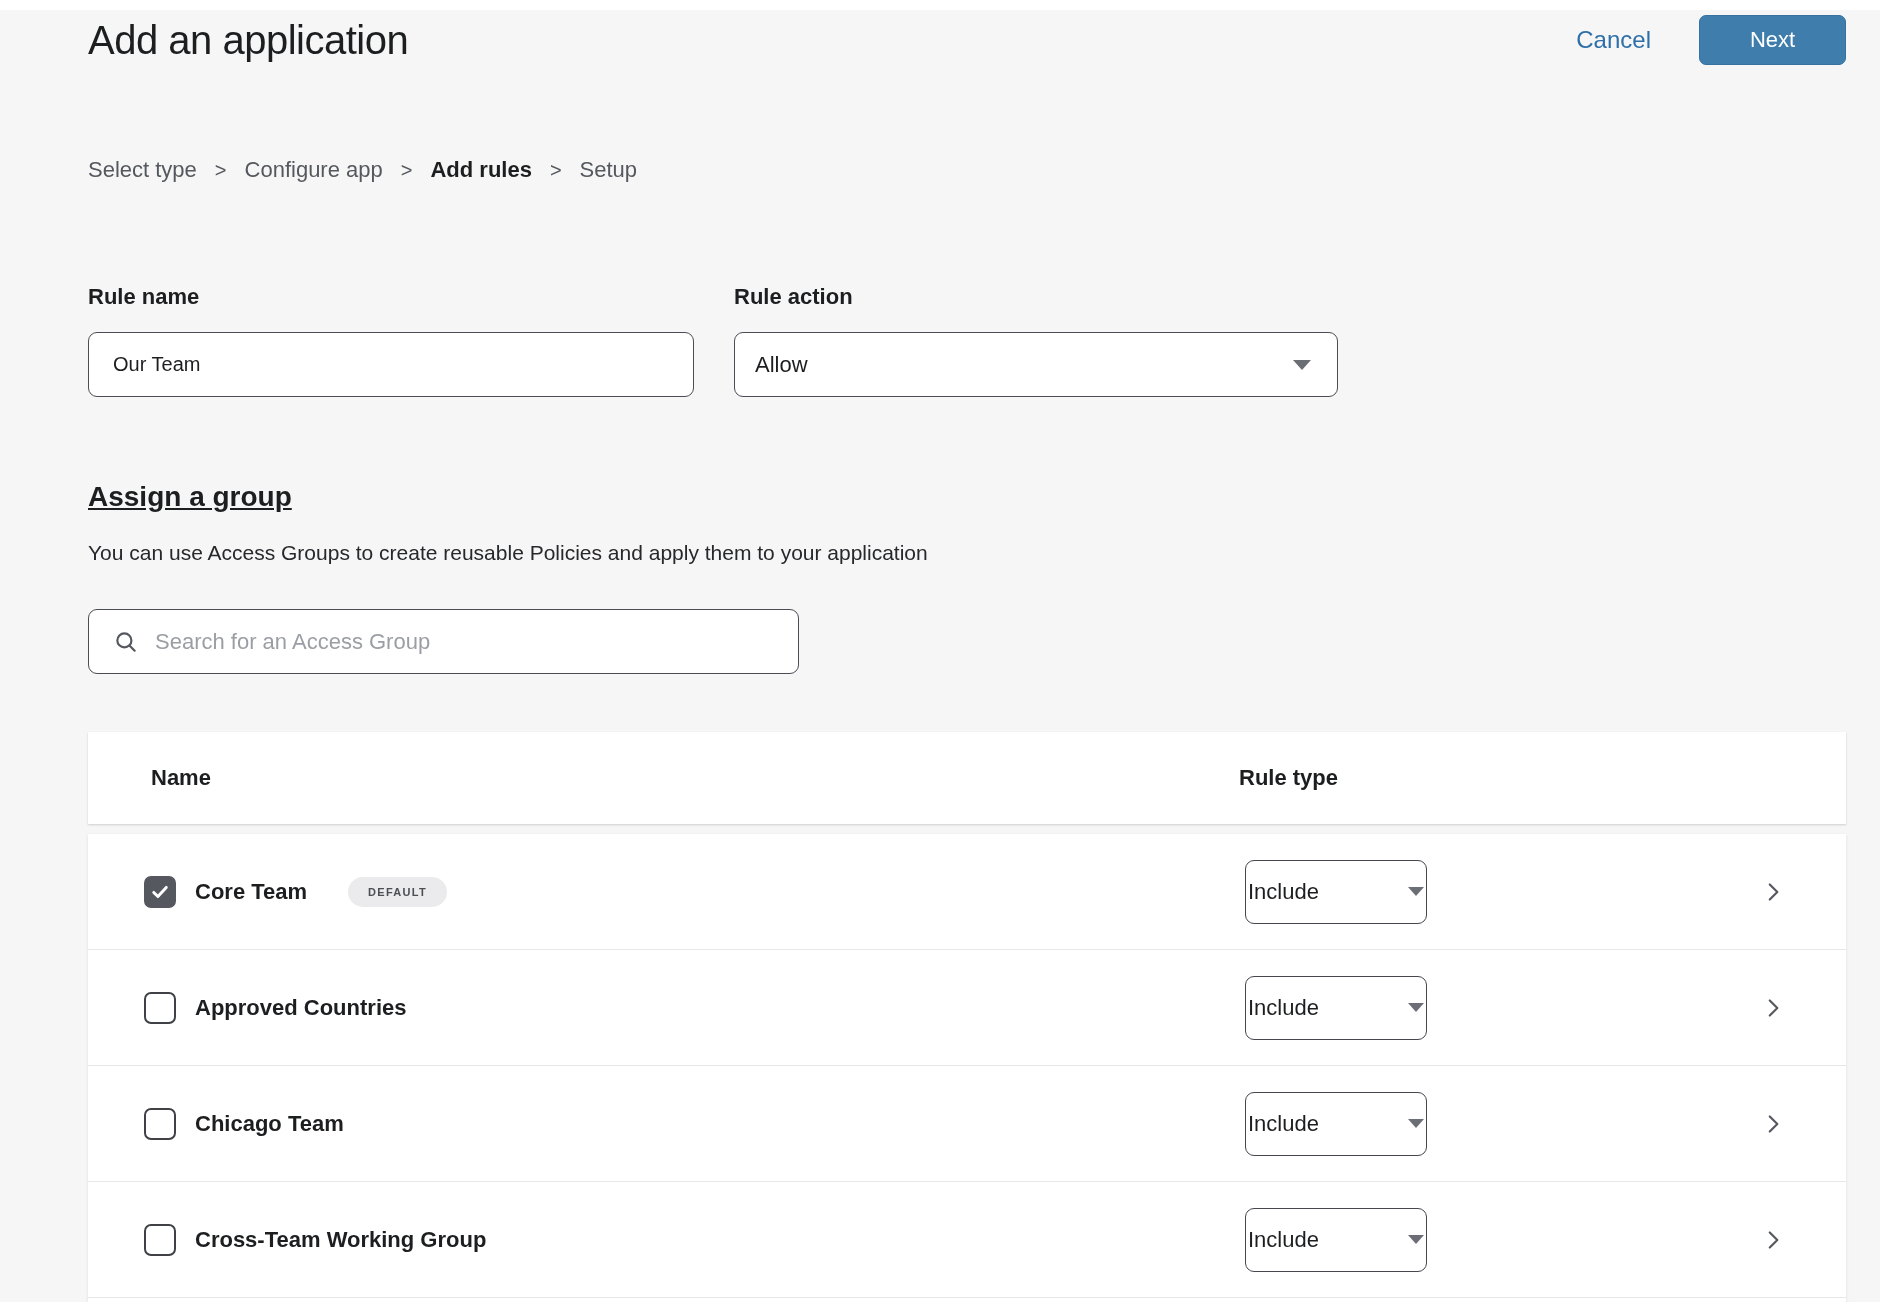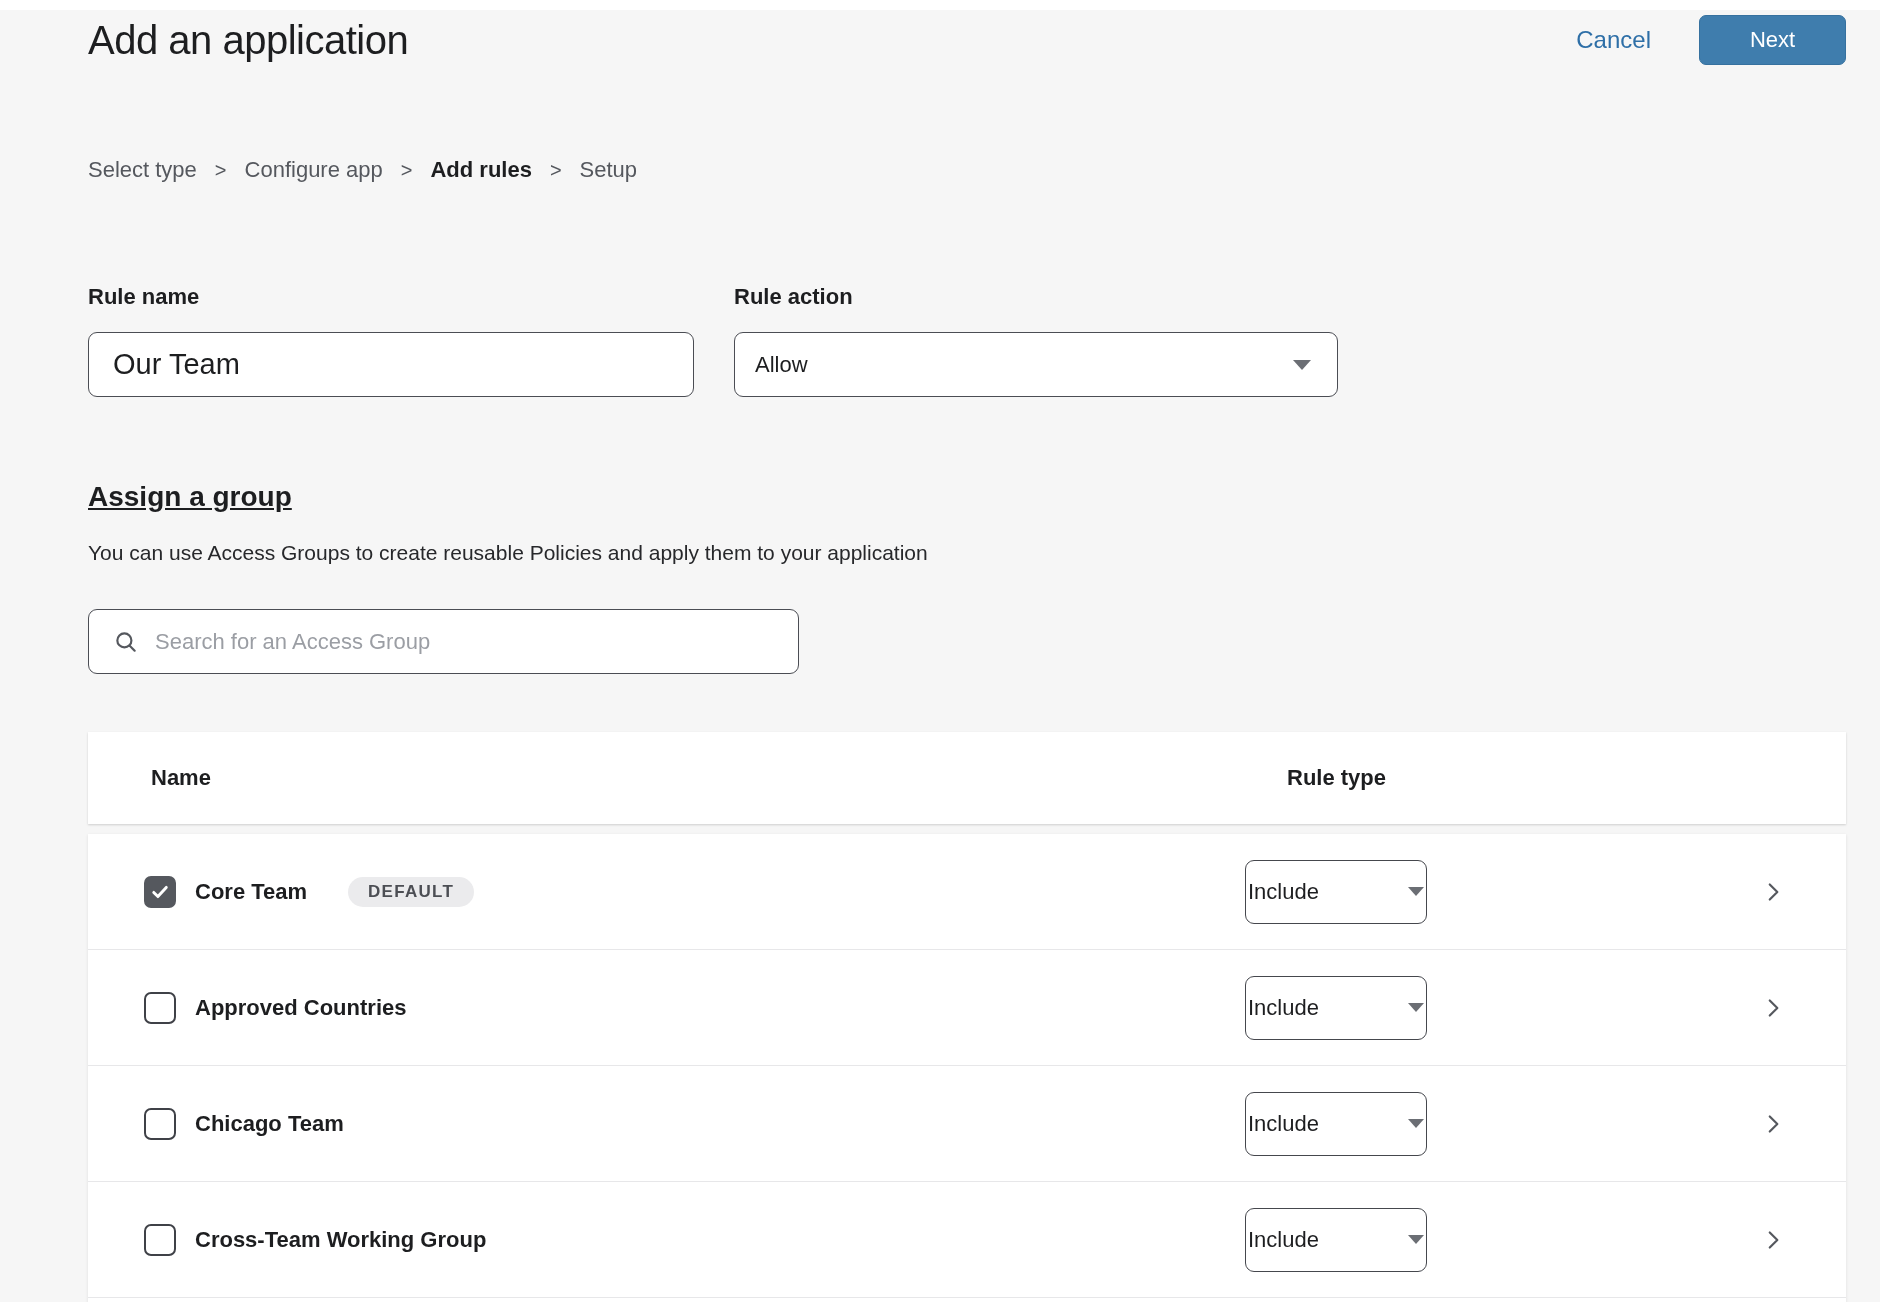--- a/index.html
+++ b/index.html
@@ -31,21 +31,21 @@
   .crumb { cursor: pointer; }
   .crumb.active { color: #1d1e20; font-weight: 700; }
   .crumb-sep { color: #55585e; font-size: 20px; }
 
   
   .form-row { display: flex; gap: 40px; margin-top: 101px; }
   .field-label { display: block; font-size: 22px; font-weight: 700; line-height: 26px; margin-bottom: 22px; }
   .text-input {
     width: 606px; height: 65px;
     background: #fff; border: 1px solid #4b4d54; border-radius: 9px;
-    padding: 16px 24px; font-size: 29px; color: #1d1e20;
+    padding: 16px 24px; font-size: 20px; color: #1d1e20;
     font-family: "Liberation Sans", sans-serif; outline: none;
   }
   .select-box {
     width: 604px; height: 65px;
     background: #fff; border: 1px solid #4b4d54; border-radius: 9px;
     display: flex; align-items: center; justify-content: space-between;
     padding: 0 26px 0 20px; font-size: 22px; cursor: pointer;
   }
   .caret-down { width: 0; height: 0; border-left: 9px solid transparent; border-right: 9px solid transparent; border-top: 10px solid #6b6e74; }
   .caret-down.small { border-left-width: 8px; border-right-width: 8px; border-top-width: 9px; }
@@ -62,39 +62,39 @@
   .search-input::placeholder { color: #9b9ea4; }
 
   
   .table-card { margin-top: 58px; }
   .table-head {
     height: 92px; background: #fff; position: relative;
     box-shadow: 0 1px 2px rgba(0,0,0,0.16); z-index: 1;
   }
   .table-head .col { position: absolute; top: 50%; transform: translateY(-50%); font-size: 22px; font-weight: 700; }
   .col-name { left: 63px; }
-  .col-rule { left: 1151px; margin-left: 48px; }
+  .col-rule { left: 1151px; }
   .head-gap { height: 10px; background: #f6f6f6; }
   .table-body { background: #14532d; box-shadow: 0 1px 3px rgba(0,0,0,0.10); }
   .group-row { height: 116px; position: relative; border-bottom: 1px solid #e7e7e9; background: #fff; }
   .row-checkbox {
     position: absolute; left: 56px; top: 50%; transform: translateY(-50%);
     width: 32px; height: 32px; background: #fff;
     border: 2px solid #3f4147; border-radius: 7px; cursor: pointer;
     display: flex; align-items: center; justify-content: center;
   }
   .row-checkbox svg { display: none; }
   .row-checkbox.checked { background: #55585e; border-color: #55585e; }
   .row-checkbox.checked svg { display: block; }
   .row-name { position: absolute; left: 107px; top: 50%; transform: translateY(-50%); font-size: 22px; font-weight: 700; }
   .row-badge {
     position: absolute; left: 260px; top: 50%; transform: translateY(-50%);
     height: 30px; padding: 0 20px; border-radius: 15px; background: #ebebed;
     display: flex; align-items: center;
-    font-size: 17px; font-weight: 700; letter-spacing: 1.3px; color: #4c4e54;
+    font-size: 11px; font-weight: 700; letter-spacing: 1.3px; color: #4c4e54;
   }
   .mini-select {
     position: absolute; left: 1157px; top: 50%; transform: translateY(-50%);
     width: 182px; height: 64px;
     background: #fff; border: 1px solid #45474d; border-radius: 9px;
     display: flex; align-items: center; justify-content: space-between;
     padding: 0 2px; font-size: 22px; cursor: pointer;
   }
   .row-chevron { position: absolute; left: 1672px; top: 50%; transform: translateY(-50%); cursor: pointer; line-height: 0; }
   .partial-row { height: 13px; background: #fff; }

